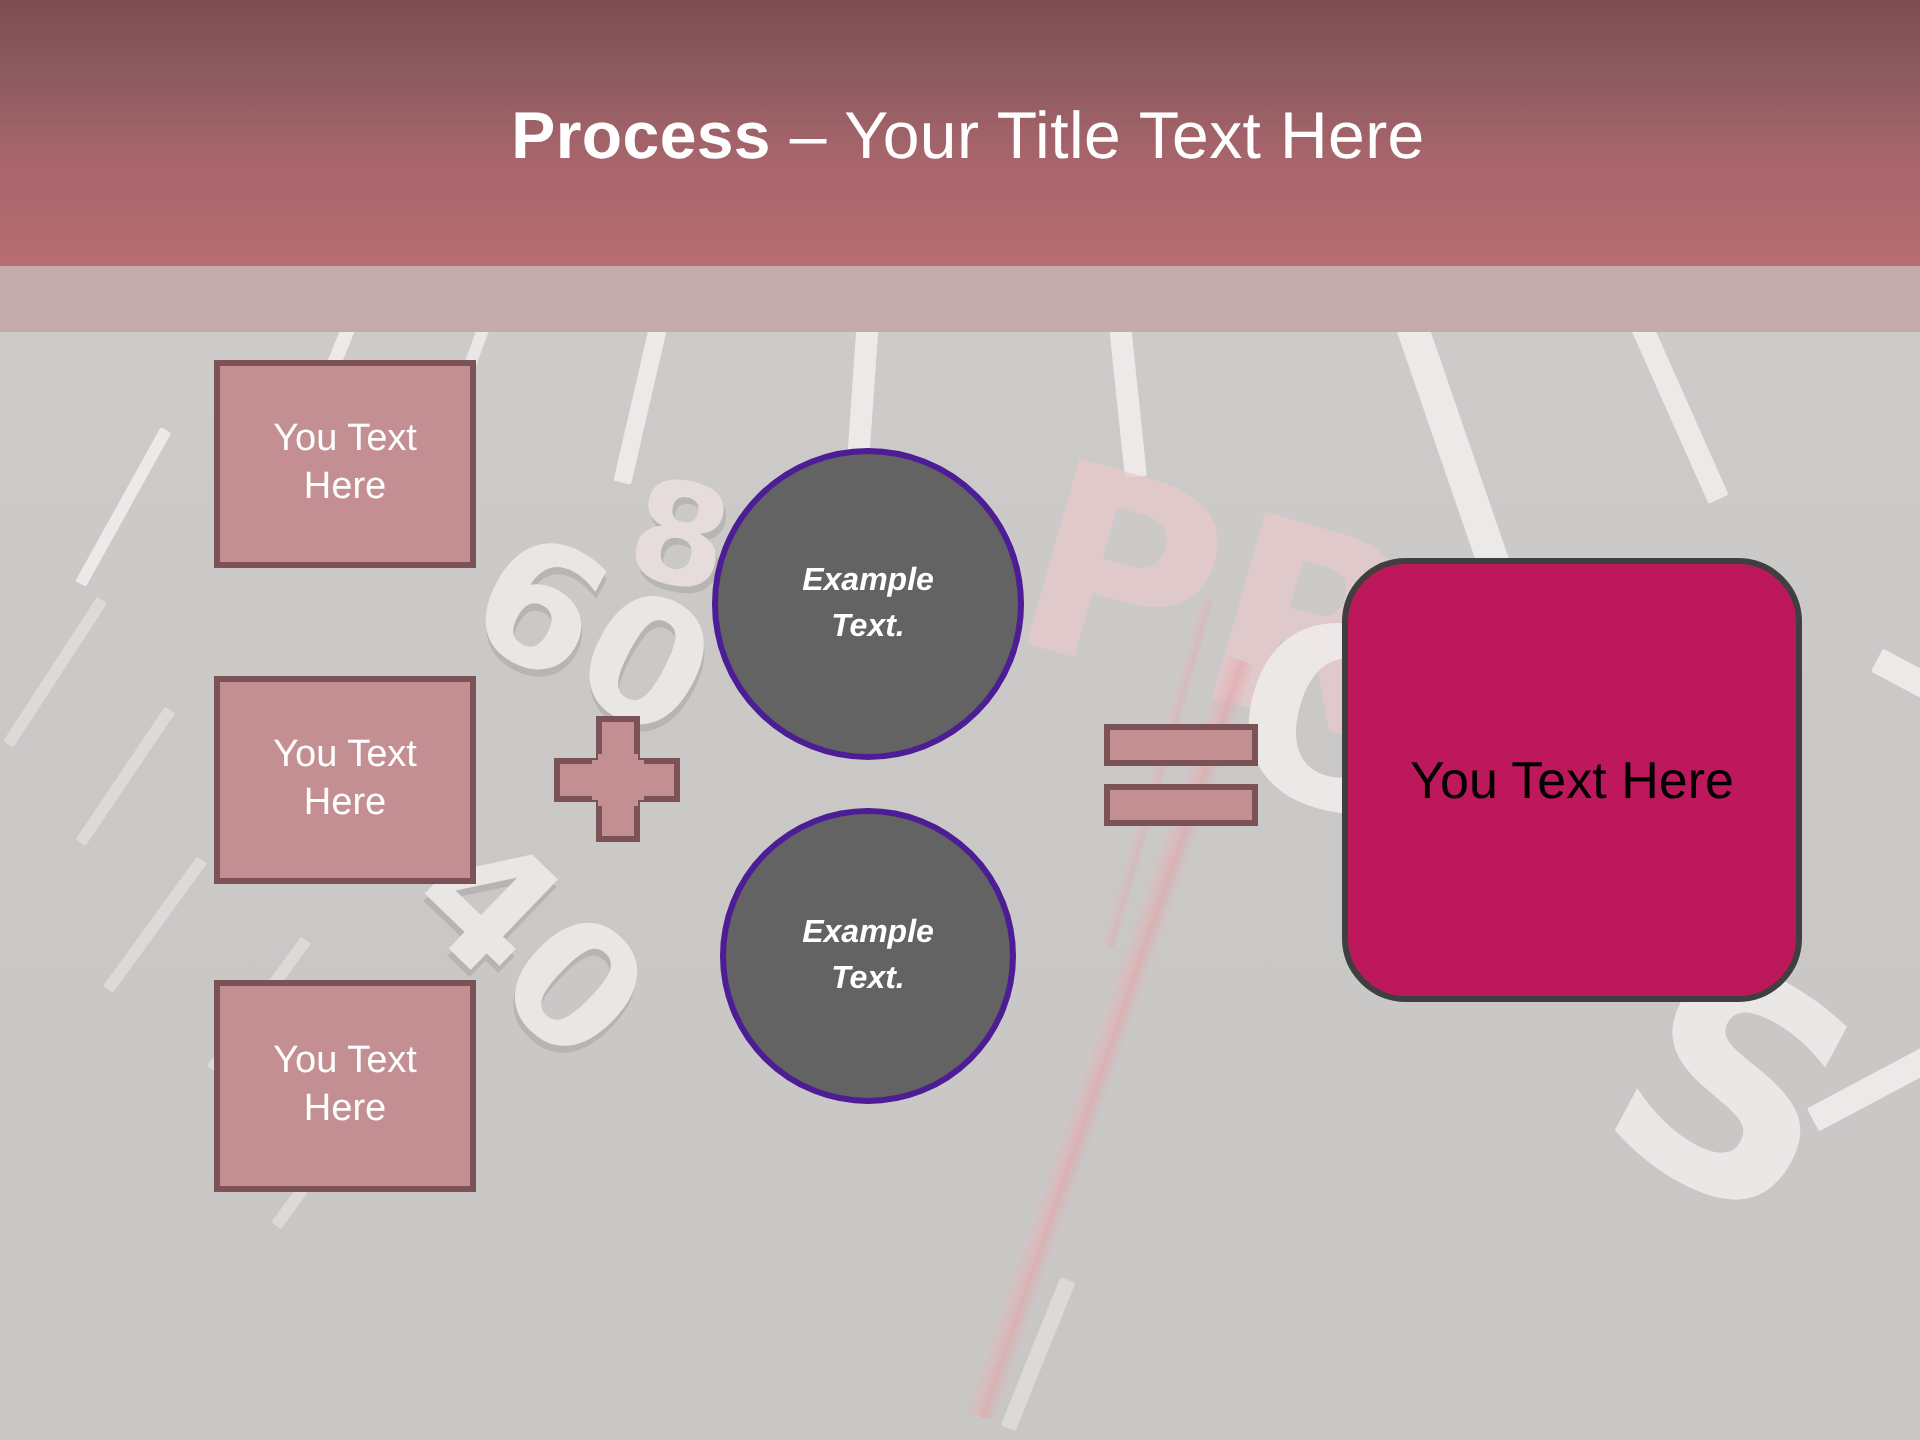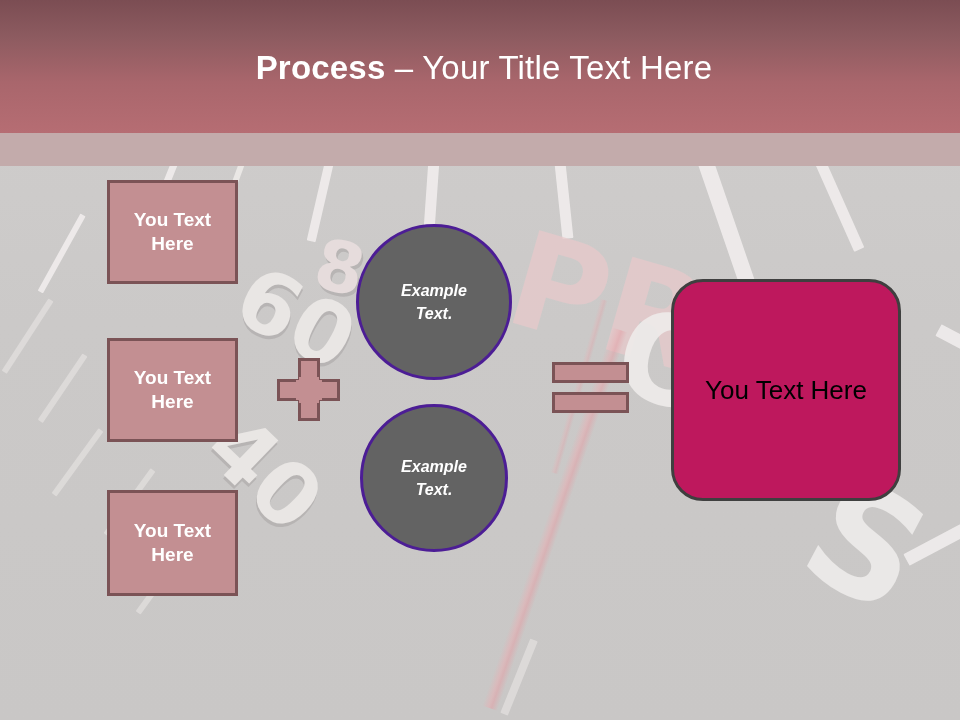--- a/index.html
+++ b/index.html
@@ -118,21 +118,20 @@
     background: #c38f92;
     border: 3px solid #7b5356;
     box-sizing: border-box;
     display: flex;
     align-items: center;
     justify-content: center;
     color: #ffffff;
     font-size: 19px;
     line-height: 1.28;
     text-align: center;
-    font-weight: bold;
   }
   .left-box .lbl { display: block; padding: 0 6px; }
 
   
   .plus {
     position: absolute;
     left: 277px; top: 358px;
     width: 63px; height: 63px;
   }
   .plus .bar {

